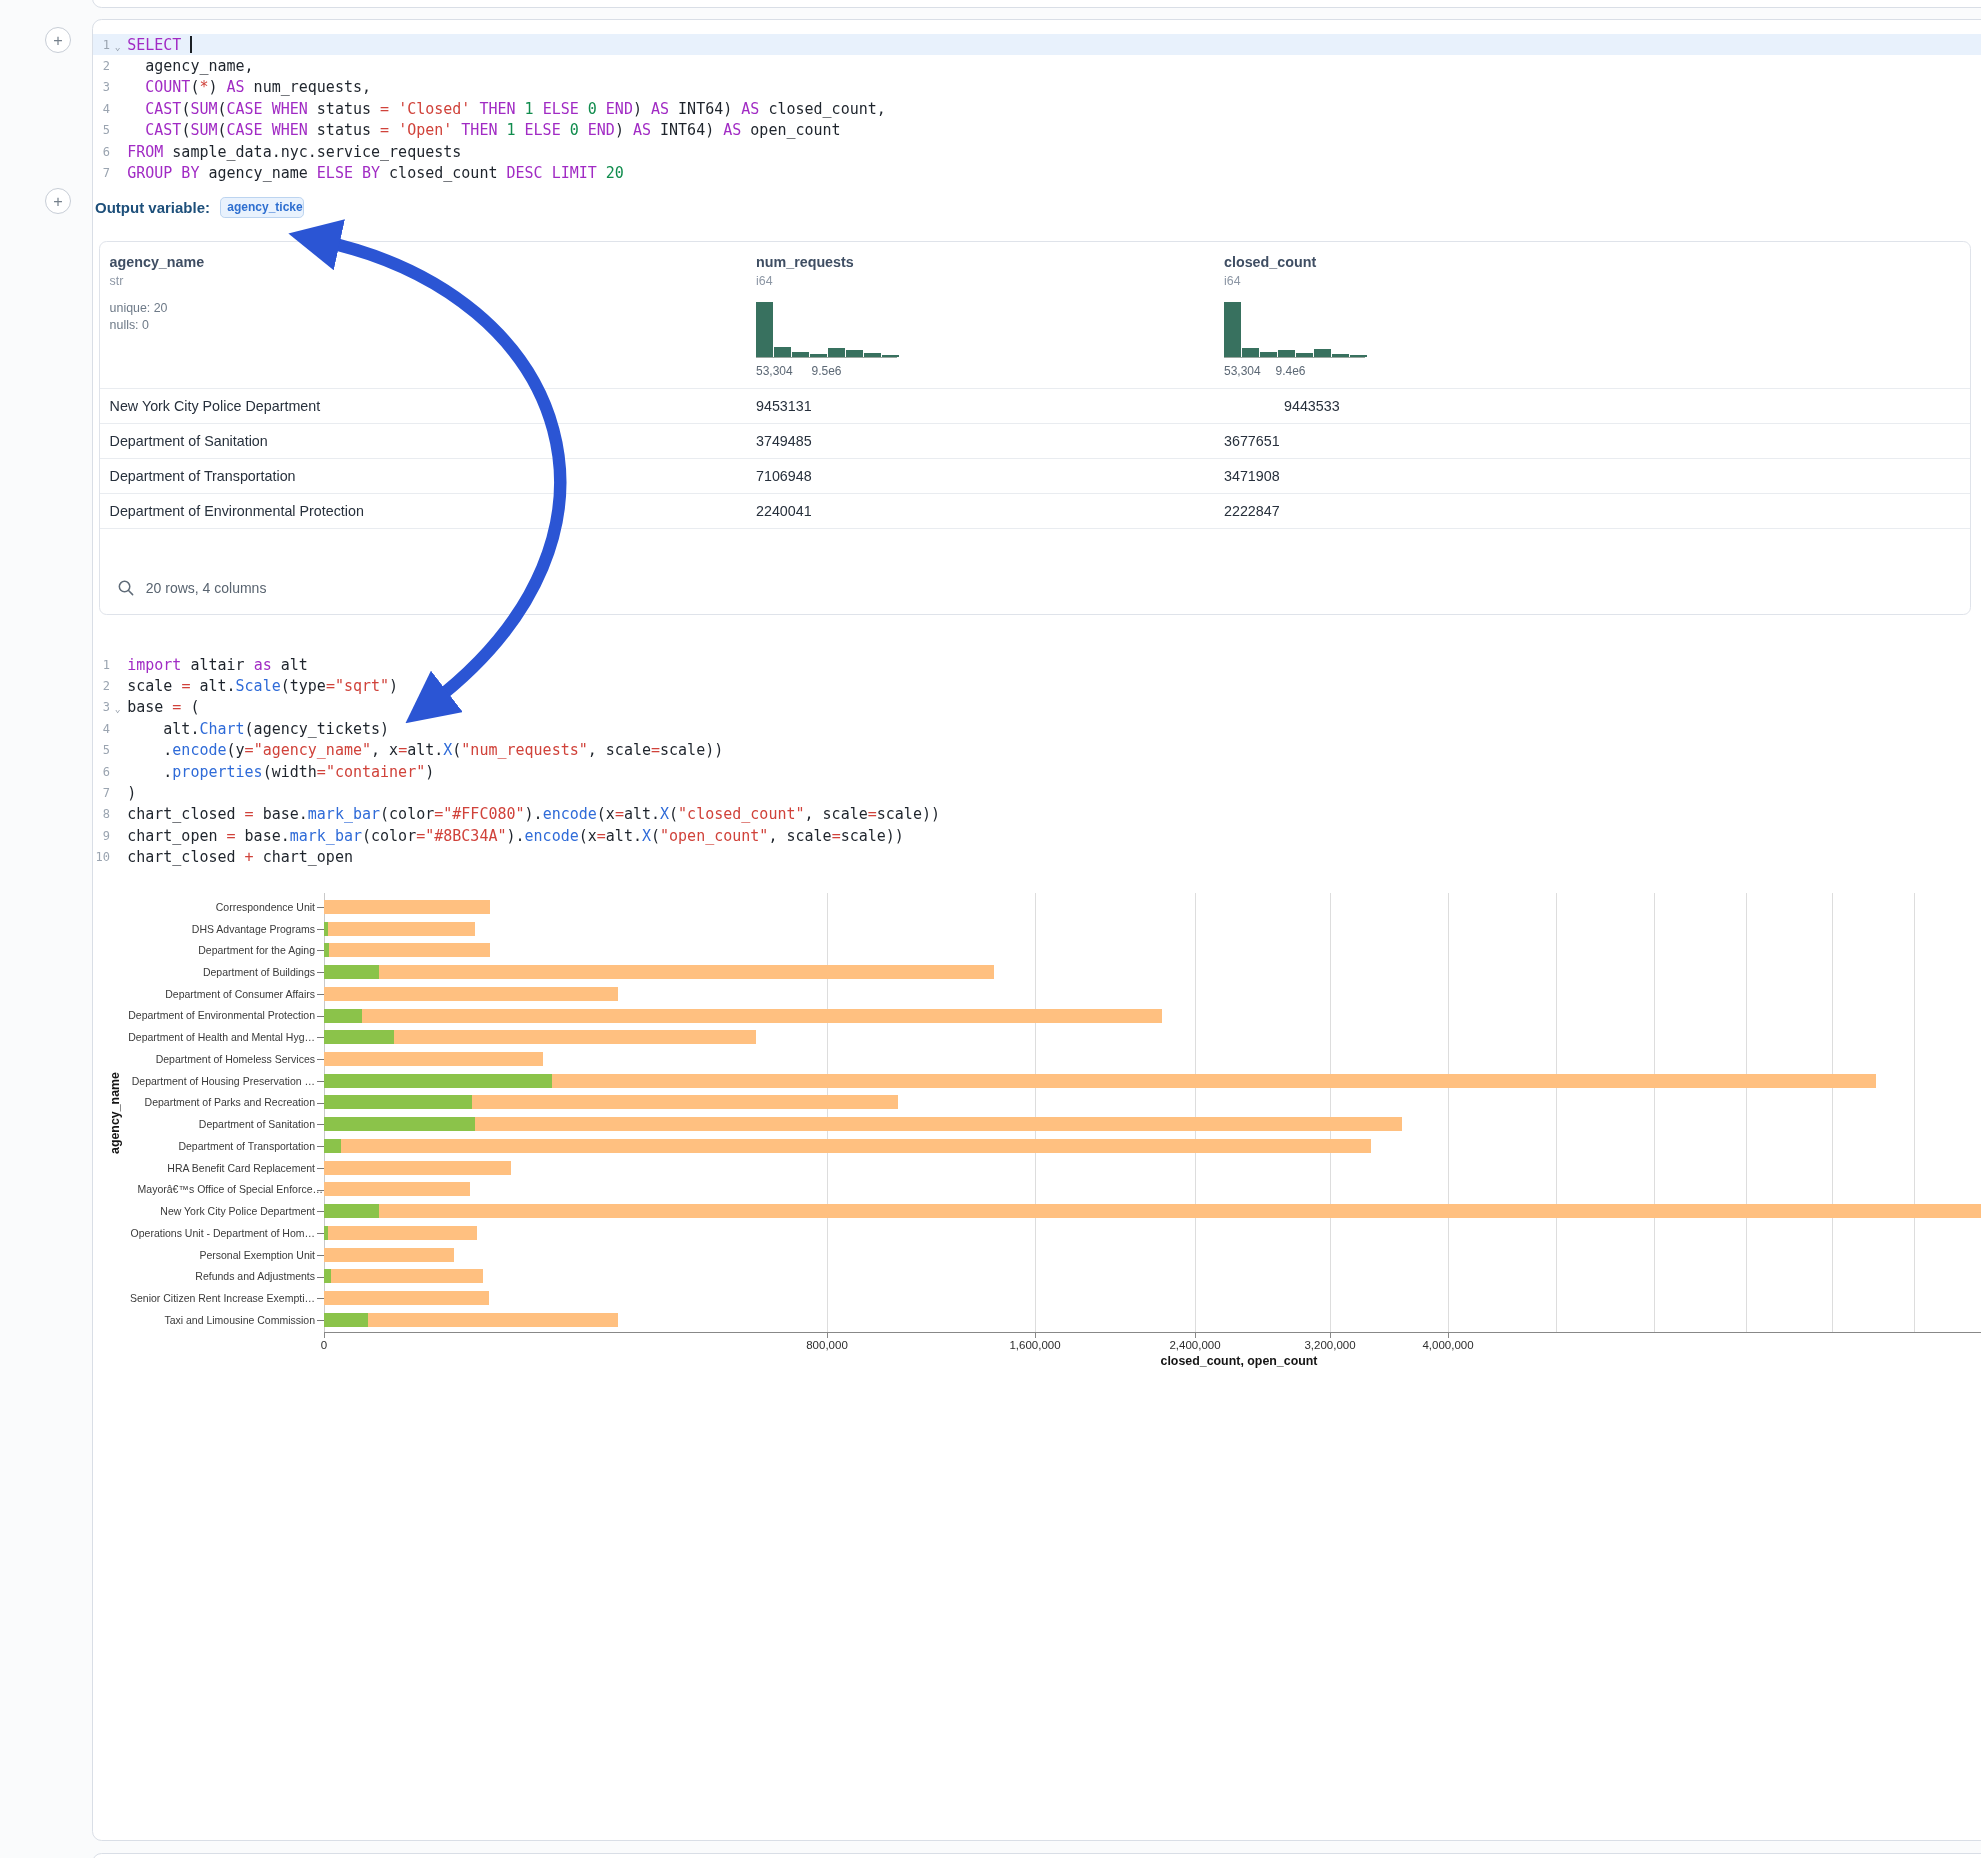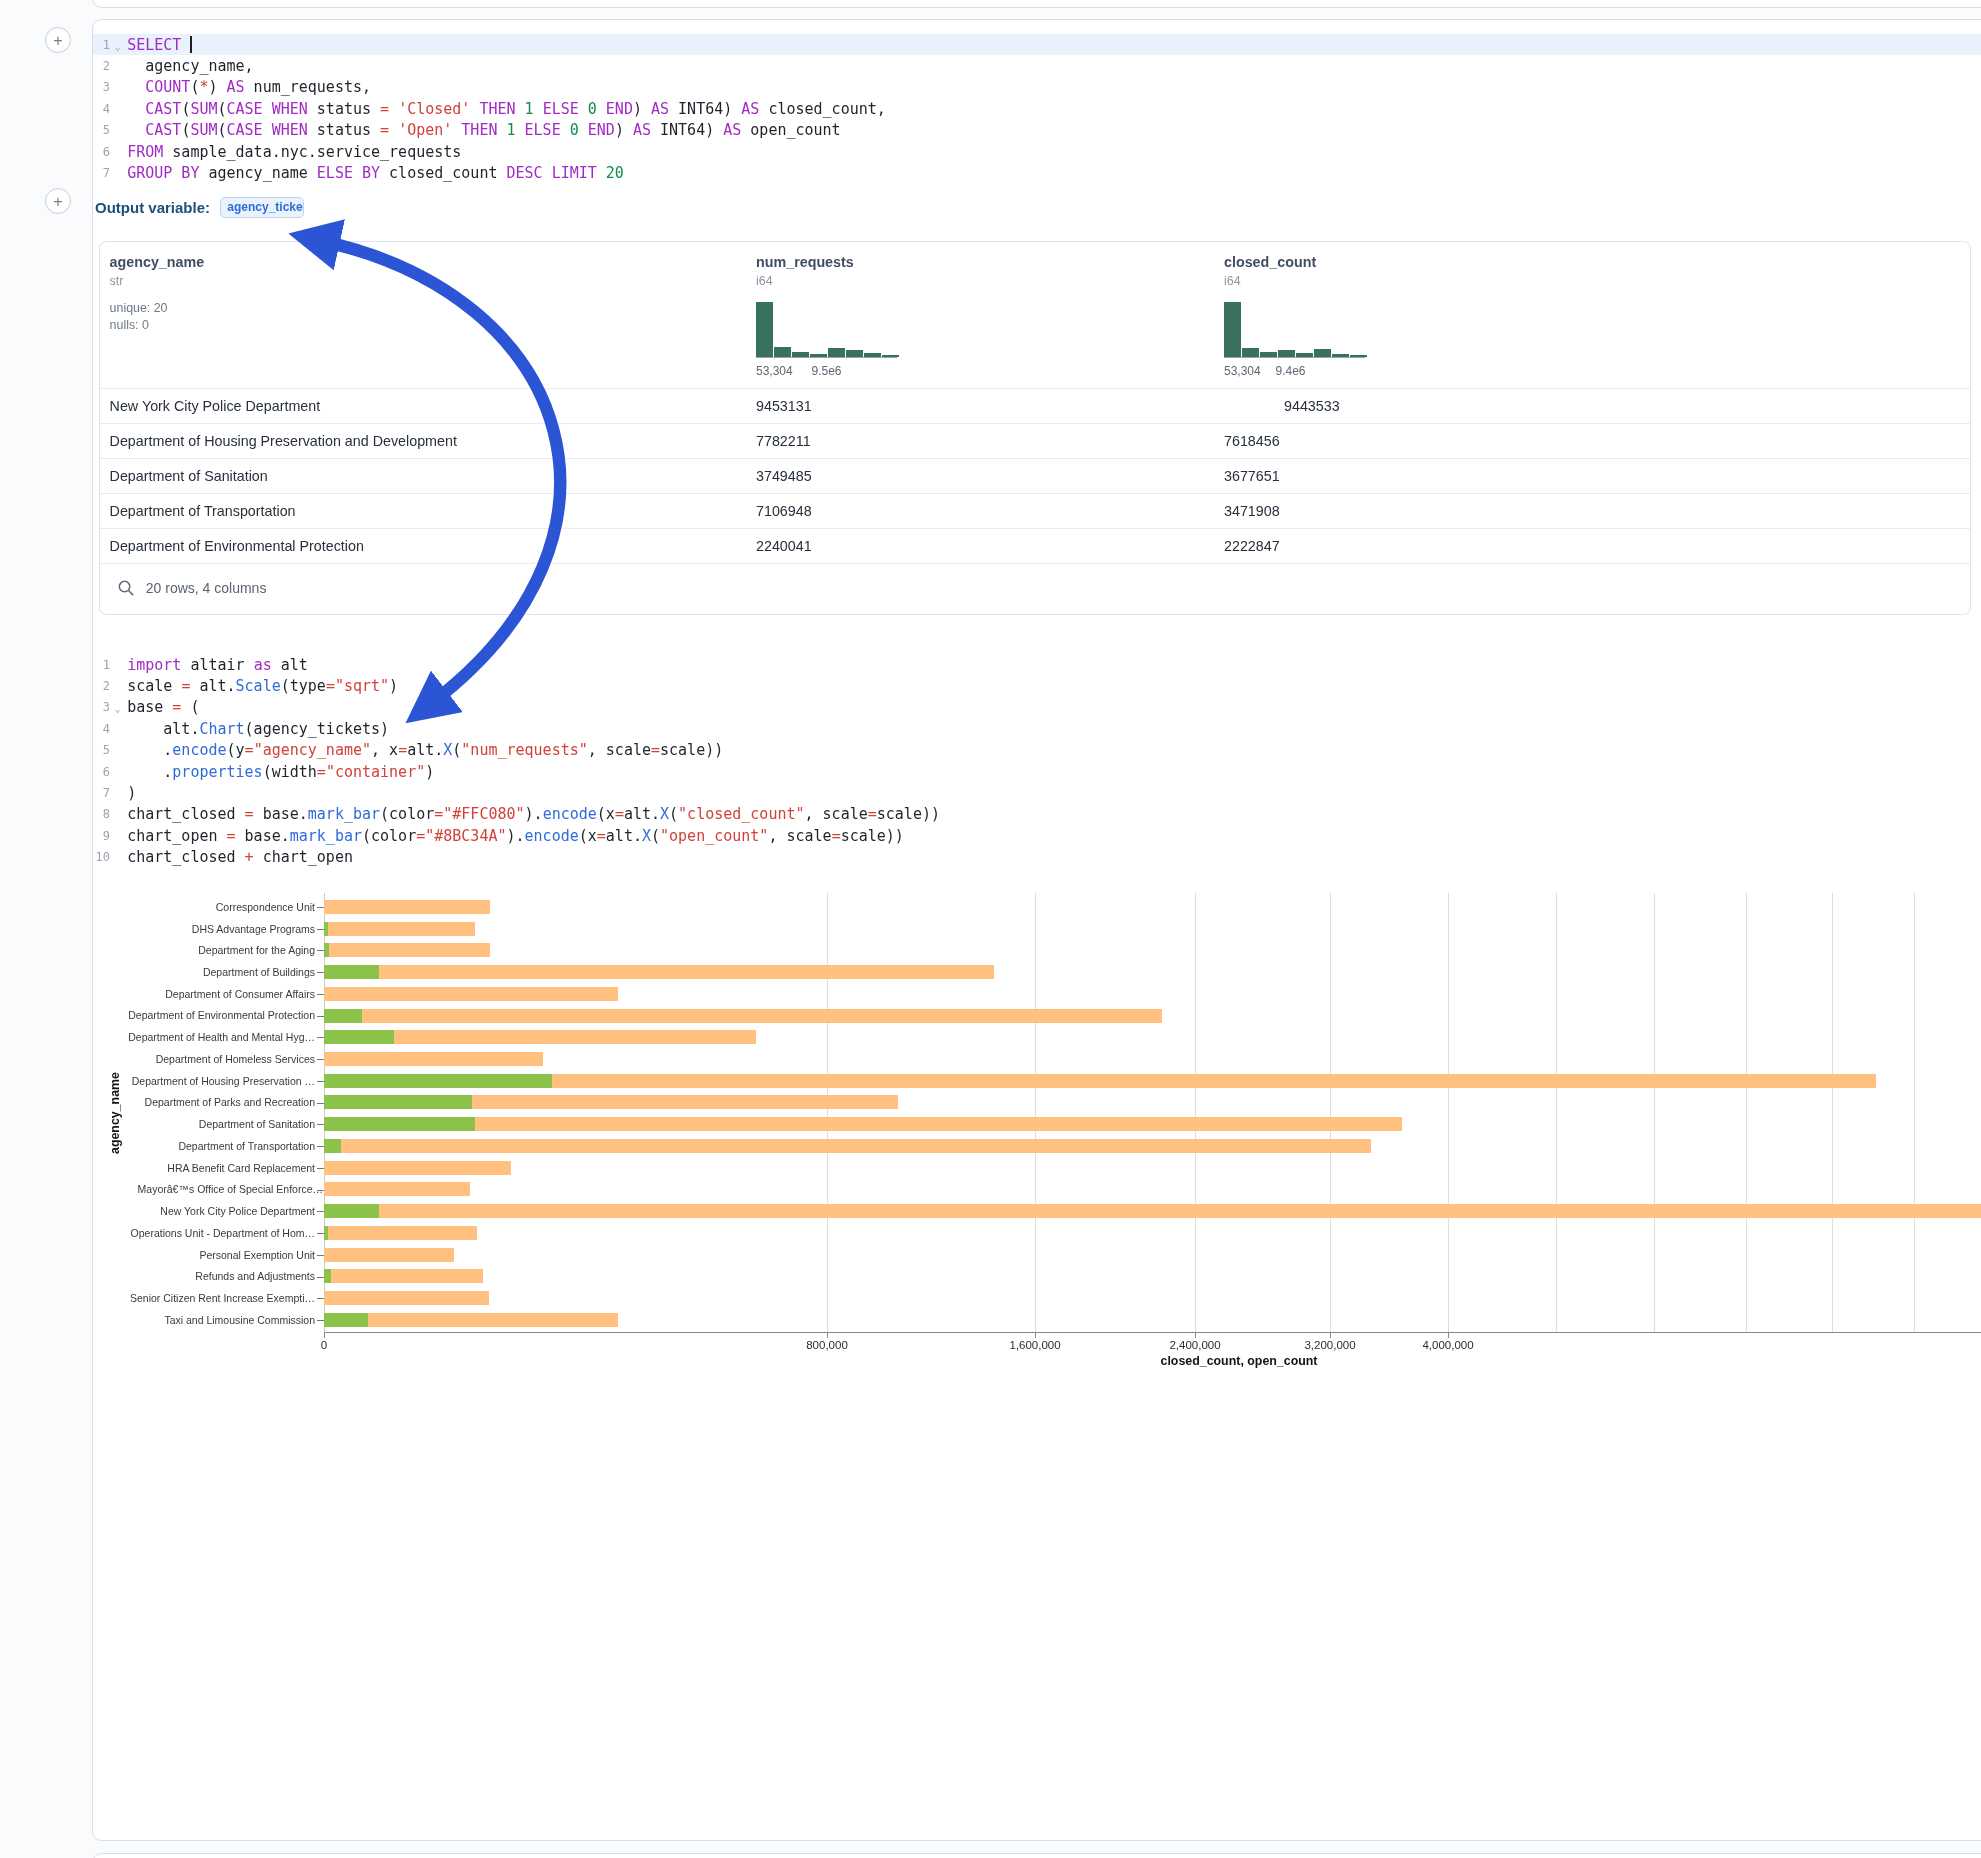--- a/index.html
+++ b/index.html
@@ -136,25 +136,20 @@
           <div class="hist-bar" style="height: 1.7px; background: rgb(56, 113, 95);"></div>
         </div>
         <div class="hist-min" style="left: 1124px;">53,304</div>
         <div class="hist-max" style="left: 1120px;">9.4e6</div>
       </div>
     <div id="table-rows">
         <div class="t-row">
           <div class="t-cell" style="left: 9.6px;">New York City Police Department</div>
           <div class="t-cell" style="left: 656px;">9453131</div>
           <div class="t-cell" style="left: 1184px;">9443533</div>
-        </div>
-        <div class="t-row">
-          <div class="t-cell" style="left: 9.6px;">Department of Housing Preservation and Development</div>
-          <div class="t-cell" style="left: 656px;">7782211</div>
-          <div class="t-cell" style="left: 1124px;">7618456</div>
         </div>
         <div class="t-row">
           <div class="t-cell" style="left: 9.6px;">Department of Sanitation</div>
           <div class="t-cell" style="left: 656px;">3749485</div>
           <div class="t-cell" style="left: 1124px;">3677651</div>
         </div>
         <div class="t-row">
           <div class="t-cell" style="left: 9.6px;">Department of Transportation</div>
           <div class="t-cell" style="left: 656px;">7106948</div>
           <div class="t-cell" style="left: 1124px;">3471908</div>

